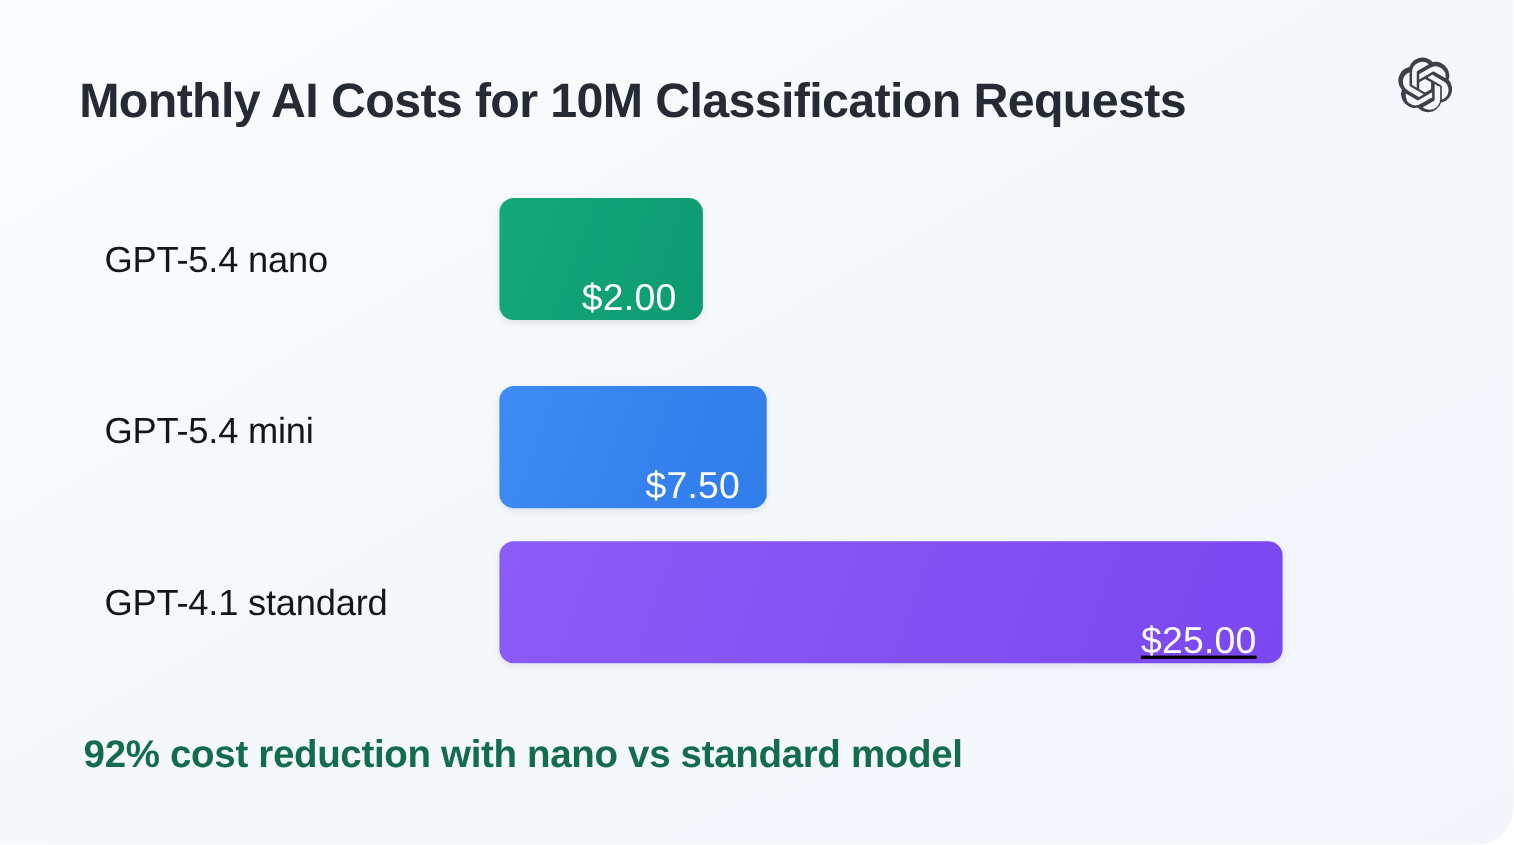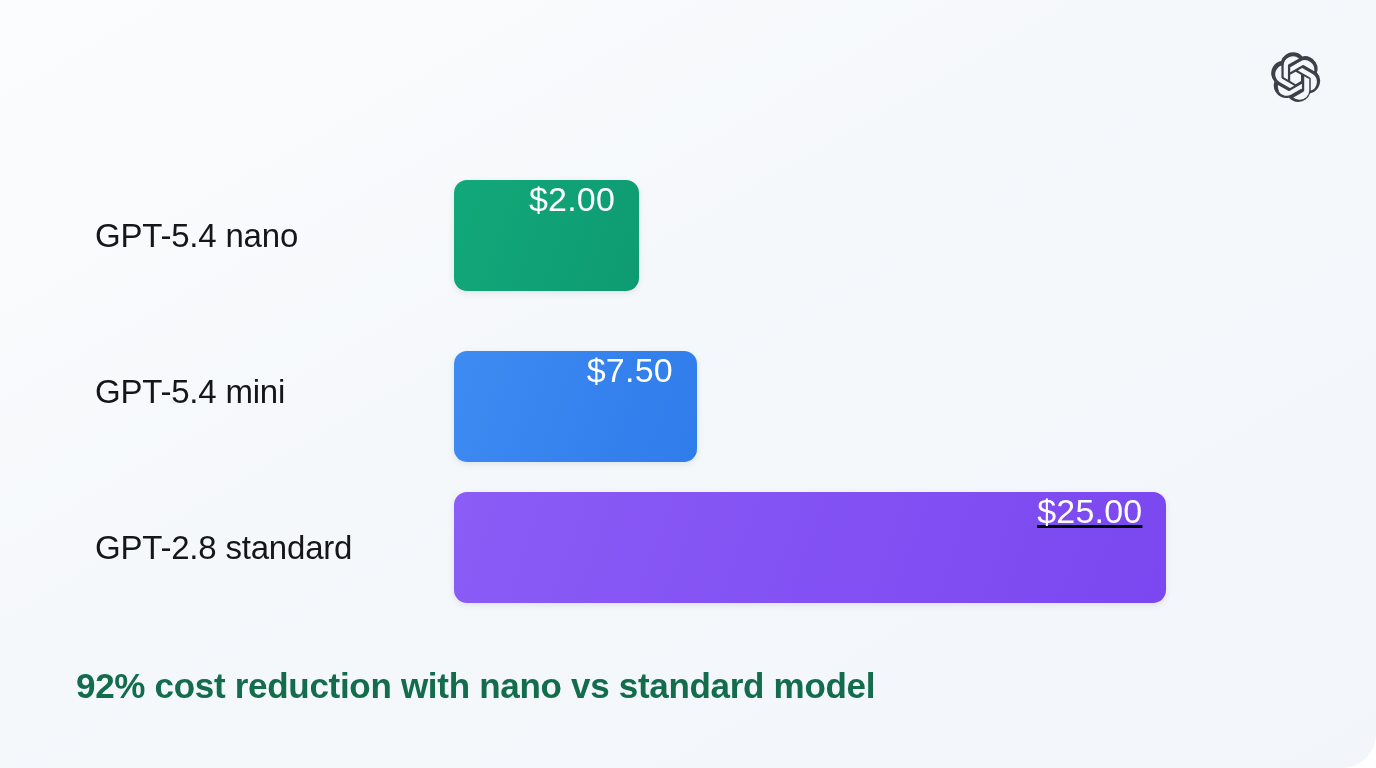--- a/index.html
+++ b/index.html
@@ -85,21 +85,21 @@
     right: 0;
     height: 111px;
   }
 
   .bar-fill {
     position: relative;
     height: 111px;
     border-radius: 13px;
     box-sizing: border-box;
     display: flex;
-    align-items: flex-start;
+    align-items: flex-end;
     justify-content: flex-end;
     box-shadow: 0 2px 6px rgba(30, 40, 70, 0.10);
   }
 
   .bar-value {
     font-size: 34px;
     color: #ffffff;
     letter-spacing: 0.2px;
     padding-right: 24px;
     white-space: nowrap;
@@ -117,20 +117,21 @@
     letter-spacing: -0.3px;
     color: #136c4c;
     white-space: nowrap;
   }
 </style>
 </head>
 <body>
 
 <div class="card">
 
+  <h1 class="chart-title">Monthly AI Costs for 10M Classification Requests</h1>
 
   <div class="brand-logo">
     <svg viewBox="0 0 64 64" aria-hidden="true">
       <path d="M54.3 26.2a13.2 13.2 0 0 0-1.14-10.84 13.35 13.35 0 0 0-14.37-6.4A13.2 13.2 0 0 0 28.85 4.6a13.35 13.35 0 0 0-12.73 9.23 13.2 13.2 0 0 0-8.82 6.4 13.35 13.35 0 0 0 1.64 15.64 13.2 13.2 0 0 0 1.14 10.84 13.35 13.35 0 0 0 14.37 6.4 13.2 13.2 0 0 0 9.94 4.43 13.35 13.35 0 0 0 12.74-9.24 13.2 13.2 0 0 0 8.82-6.4 13.35 13.35 0 0 0-1.65-15.7zM35.4 55.2a9.9 9.9 0 0 1-6.36-2.3l.31-.18 10.56-6.1a1.72 1.72 0 0 0 .87-1.5V30.22l4.46 2.58a.16.16 0 0 1 .9.12v12.33a9.95 9.95 0 0 1-9.95 9.94zM14.02 46.07a9.9 9.9 0 0 1-1.19-6.66l.31.19 10.57 6.1a1.72 1.72 0 0 0 1.73 0l12.9-7.45v5.15a.17.17 0 0 1-.7.14l-10.68 6.17a9.96 9.96 0 0 1-13.58-3.64zM11.24 23.1a9.9 9.9 0 0 1 5.19-4.36v12.55a1.7 1.7 0 0 0 .86 1.5l12.85 7.41-4.47 2.58a.17.17 0 0 1-.16 0l-10.68-6.17a9.96 9.96 0 0 1-3.64-13.58zM46.9 31.4 34 23.92l4.45-2.57a.17.17 0 0 1 .16 0l10.68 6.17a9.94 9.94 0 0 1-1.53 17.94V32.9a1.7 1.7 0 0 0-.86-1.5zm4.43-6.67-.31-.19-10.55-6.14a1.72 1.72 0 0 0-1.74 0l-12.9 7.45v-5.15a.17.17 0 0 1 .07-.14l10.68-6.16a9.95 9.95 0 0 1 14.77 10.3zM23.4 33.84l-4.46-2.58a.16.16 0 0 1-.09-.12V18.81a9.95 9.95 0 0 1 16.3-7.63l-.31.18-10.56 6.1a1.72 1.72 0 0 0-.87 1.5zm2.42-5.22 5.75-3.32 5.75 3.31v6.64l-5.75 3.32-5.75-3.32z" fill="#3c4049"></path>
     </svg>
   </div>
 
   <div class="bars">
 
     <div class="bar-row">
@@ -145,21 +146,21 @@
     <div class="bar-row">
       <div class="bar-label">GPT-5.4 mini</div>
       <div class="bar-track">
         <div class="bar-fill" style="width:31.5%; background:linear-gradient(110deg,#3e8bf3 0%,#2f7ceb 100%);margin-top:15px;">
           <span class="bar-value">$7.50</span>
         </div>
       </div>
     </div>
 
     <div class="bar-row">
-      <div class="bar-label">GPT-2.8 standard</div>
+      <div class="bar-label">GPT-4.1 standard</div>
       <div class="bar-track">
         <div class="bar-fill" style="width:92.4%; background:linear-gradient(110deg,#8b5cf6 0%,#7b47f0 100%);text-decoration:underline;">
           <span class="bar-value">$25.00</span>
         </div>
       </div>
     </div>
 
   </div>
 
   <p class="chart-footnote">92% cost reduction with nano vs standard model</p>

